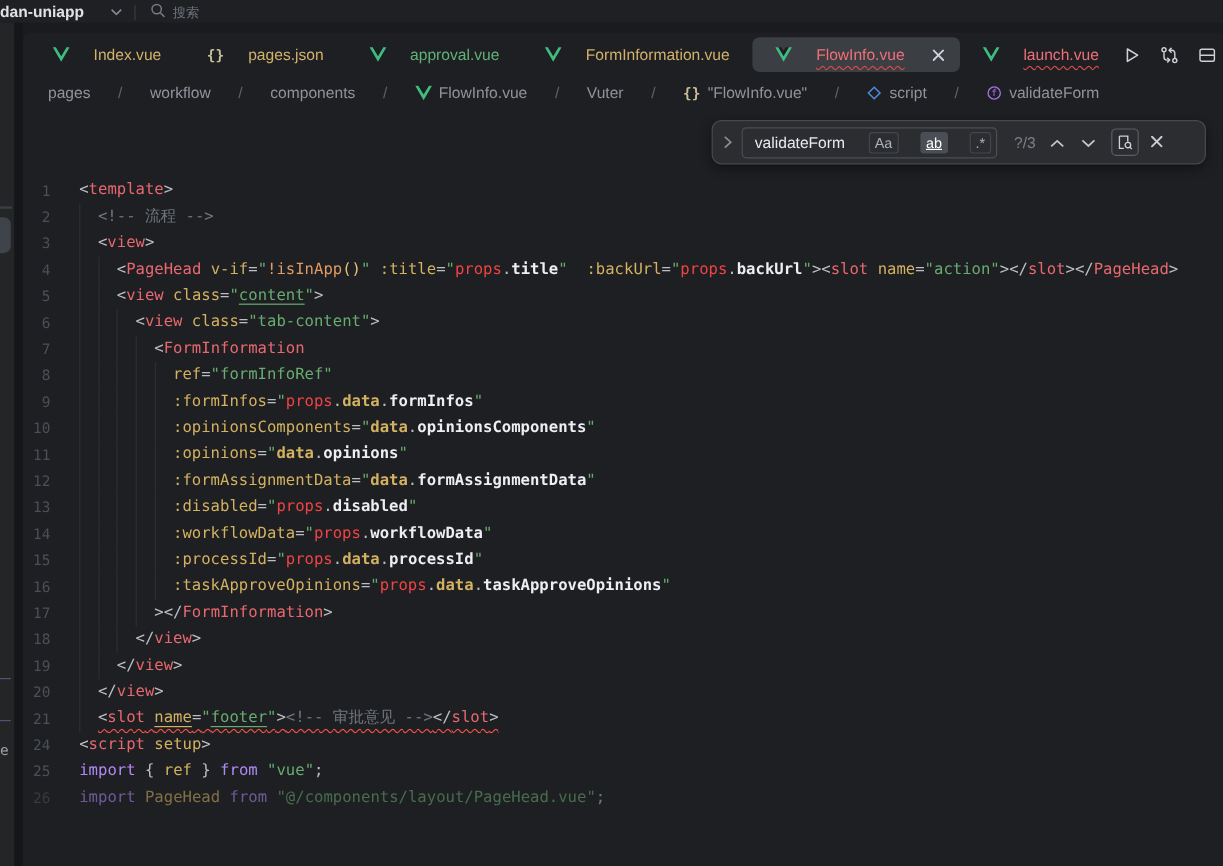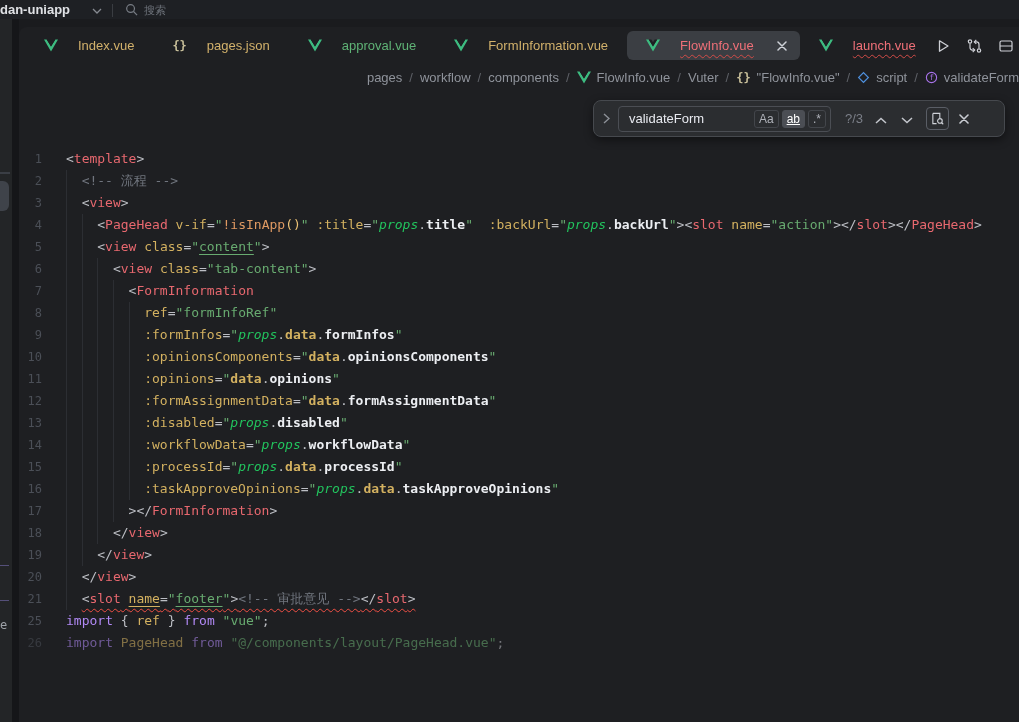--- a/index.html
+++ b/index.html
@@ -35,60 +35,60 @@
   .tab.active { background:#3b3e43; }
   .tab .lbl.c-mod { color:#d2b16b; }
   .tab .lbl.c-add { color:#5fb376; }
   .tab .lbl.c-err { color:#ef7078; text-decoration:underline wavy #d24b47; text-decoration-thickness:1px;
     text-underline-offset:4px; text-decoration-skip-ink:none; }
   .tab .close { display:flex; margin-left:3px; margin-right:-6px; }
   .tab-actions { margin-left:auto; display:flex; align-items:center; gap:15px; padding-right:0; }
   .tab-actions .act { display:flex; align-items:center; }
 
   
-  .crumbs { height:27px; display:flex; align-items:center; gap:7px; padding-left:21px;
-    font-size:13px; color:#8f939b;justify-content:flex-end; }
+  .crumbs { height:27px; display:flex; align-items:center; gap:23px; padding-left:21px;
+    font-size:13px; color:#8f939b; }
   .crumbs .sep { color:#5e6167; }
   .crumb { display:flex; align-items:center; gap:6px; }
 
   
   .editor { position:relative; height:631px; }
   .code { padding-top:57px; font:13px/22px "DejaVu Sans Mono", monospace; color:#bcbec4; }
   .cl { display:flex; height:22px; white-space:pre; }
   .ln { width:47px; text-align:right; padding-right:24px; color:#4b4f57; font-size:12px; flex:none; }
   .lc { white-space:pre; }
   .guide { display:inline-block; width:2ch; height:22px; vertical-align:top;
     border-left:1px solid #2c2e33; }
   .t-p  { color:#bcbec4; }
   .t-t  { color:#bcbec4; }
   .t-tag{ color:#e8686f; }
   .t-at { color:#d3b160; }
   .t-atU{ color:#d3b160; text-decoration:underline; text-underline-offset:3px; }
   .t-s  { color:#68ab70; }
   .t-sU { color:#68ab70; text-decoration:underline; text-underline-offset:3px; }
-  .t-bl { color:#22c55e;font-style:italic; }
+  .t-bl { color:#ef4444; }
   .t-pb { color:#eceef2; font-weight:bold; }
   .t-py { color:#d3b160; font-weight:bold; }
   .t-kw { color:#b189f5; }
   .t-cm { color:#70757e; }
   .t-fn { color:#e09a62; }
   .t-pr { color:#ebc175; }
   .dim  { opacity:.55; }
   .wave { text-decoration:underline wavy #ef4f44; text-decoration-thickness:1px;
     text-underline-offset:5px; text-decoration-skip-ink:none; }
 
   
   .find { position:absolute; top:9px; right:14px; width:412px; height:37px; background:#2b2d30;
     border:1px solid #46494e; border-radius:8px; display:flex; align-items:center;
     padding:0 10px 0 9px; box-shadow:0 3px 10px rgba(0,0,0,.45); }
   .find .expand { display:flex; margin-right:8px; }
   .find-input { display:flex; align-items:center; width:213px; height:26px;
     border:1px solid #4b4e54; border-radius:4px; padding:0 4px 0 10px; }
   .find-input .query { color:#e8eaf0; font-size:13px; flex:1; }
-  .find-toggles { display:flex; gap:3px; align-items:flex-start; }
+  .find-toggles { display:flex; gap:18px; align-items:flex-start; }
   .tg { font:12px "Liberation Sans", sans-serif; color:#aeb1b8; border:1px solid #43464b;
     border-radius:3px; padding:1px 4px; }
   .tg.on { background:#4b4e54; color:#fff; border-color:#4b4e54; text-decoration:underline; }
   .find .count { color:#7b7f88; font-size:13px; margin:0 12px 0 14px; }
   .find .nav { display:flex; gap:14px; align-items:center; margin-right:13px; }
   .find .opt { width:23px; height:23px; border:1px solid #5a5e66; border-radius:4px;
     display:flex; align-items:center; justify-content:center; margin-right:10px; }
 </style>
 </head>
 <body>
@@ -328,17 +328,18 @@
         <div class="cl"><span class="ln">12</span><span class="lc"><span class="guide"></span><span class="guide"></span><span class="guide"></span><span class="guide"></span><span class="guide"></span><span class="t-at">:formAssignmentData</span><span class="t-p">=</span><span class="t-s">"</span><span class="t-py">data</span><span class="t-p">.</span><span class="t-pb">formAssignmentData</span><span class="t-s">"</span></span></div>
         <div class="cl"><span class="ln">13</span><span class="lc"><span class="guide"></span><span class="guide"></span><span class="guide"></span><span class="guide"></span><span class="guide"></span><span class="t-at">:disabled</span><span class="t-p">=</span><span class="t-s">"</span><span class="t-bl">props</span><span class="t-p">.</span><span class="t-pb">disabled</span><span class="t-s">"</span></span></div>
         <div class="cl"><span class="ln">14</span><span class="lc"><span class="guide"></span><span class="guide"></span><span class="guide"></span><span class="guide"></span><span class="guide"></span><span class="t-at">:workflowData</span><span class="t-p">=</span><span class="t-s">"</span><span class="t-bl">props</span><span class="t-p">.</span><span class="t-pb">workflowData</span><span class="t-s">"</span></span></div>
         <div class="cl"><span class="ln">15</span><span class="lc"><span class="guide"></span><span class="guide"></span><span class="guide"></span><span class="guide"></span><span class="guide"></span><span class="t-at">:processId</span><span class="t-p">=</span><span class="t-s">"</span><span class="t-bl">props</span><span class="t-p">.</span><span class="t-py">data</span><span class="t-p">.</span><span class="t-pb">processId</span><span class="t-s">"</span></span></div>
         <div class="cl"><span class="ln">16</span><span class="lc"><span class="guide"></span><span class="guide"></span><span class="guide"></span><span class="guide"></span><span class="guide"></span><span class="t-at">:taskApproveOpinions</span><span class="t-p">=</span><span class="t-s">"</span><span class="t-bl">props</span><span class="t-p">.</span><span class="t-py">data</span><span class="t-p">.</span><span class="t-pb">taskApproveOpinions</span><span class="t-s">"</span></span></div>
         <div class="cl"><span class="ln">17</span><span class="lc"><span class="guide"></span><span class="guide"></span><span class="guide"></span><span class="guide"></span><span class="t-p">&gt;&lt;/</span><span class="t-tag">FormInformation</span><span class="t-p">&gt;</span></span></div>
         <div class="cl"><span class="ln">18</span><span class="lc"><span class="guide"></span><span class="guide"></span><span class="guide"></span><span class="t-p">&lt;/</span><span class="t-tag">view</span><span class="t-p">&gt;</span></span></div>
         <div class="cl"><span class="ln">19</span><span class="lc"><span class="guide"></span><span class="guide"></span><span class="t-p">&lt;/</span><span class="t-tag">view</span><span class="t-p">&gt;</span></span></div>
         <div class="cl"><span class="ln">20</span><span class="lc"><span class="guide"></span><span class="t-p">&lt;/</span><span class="t-tag">view</span><span class="t-p">&gt;</span></span></div>
         <div class="cl"><span class="ln">21</span><span class="lc"><span class="guide"></span><span class="wave"><span class="t-p">&lt;</span><span class="t-tag">slot</span><span class="t-t"> </span><span class="t-atU">name</span><span class="t-p">=</span><span class="t-s">"</span><span class="t-sU">footer</span><span class="t-s">"</span><span class="t-p">&gt;</span><span class="t-cm">&lt;!-- 审批意见 --&gt;</span><span class="t-p">&lt;/</span><span class="t-tag">slot</span><span class="t-p">&gt;</span></span></span></div>
+        <div class="cl"><span class="ln">24</span><span class="lc"><span class="t-p">&lt;</span><span class="t-tag">script</span><span class="t-t"> </span><span class="t-at">setup</span><span class="t-p">&gt;</span></span></div>
         <div class="cl"><span class="ln">25</span><span class="lc"><span class="t-kw">import</span><span class="t-t"> { </span><span class="t-at">ref</span><span class="t-t"> } </span><span class="t-kw">from</span><span class="t-t"> </span><span class="t-s">"vue"</span><span class="t-p">;</span></span></div>
         <div class="cl dim"><span class="ln">26</span><span class="lc"><span class="t-kw">import</span><span class="t-t"> </span><span class="t-at">PageHead</span><span class="t-t"> </span><span class="t-kw">from</span><span class="t-t"> </span><span class="t-s">"@/components/layout/PageHead.vue"</span><span class="t-p">;</span></span></div>
       </div>
   </div>
 </div>
 
 </body></html>

